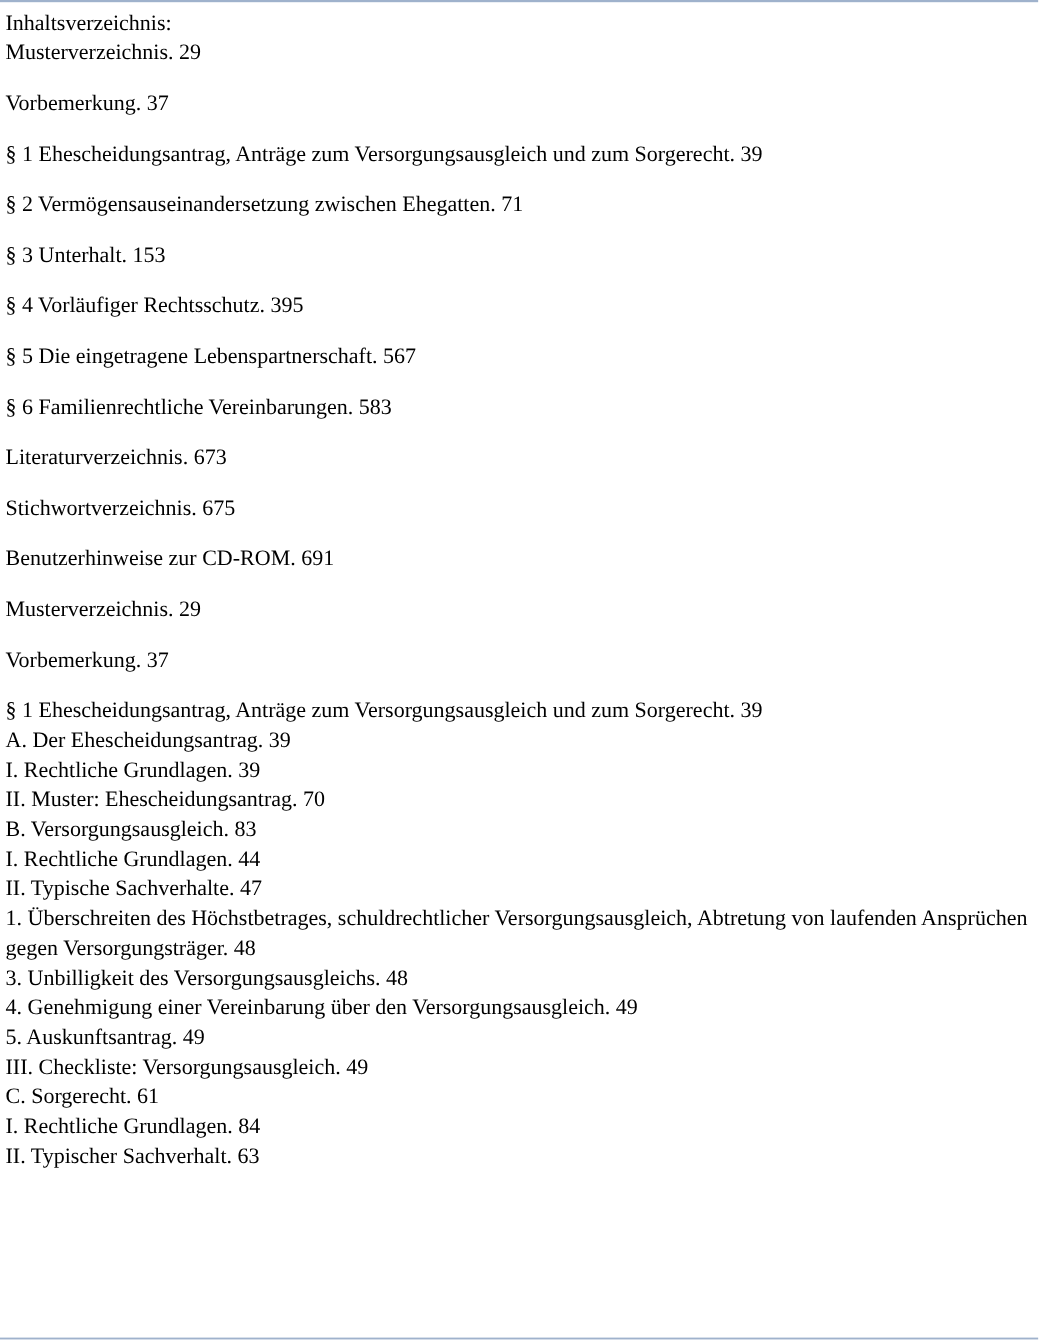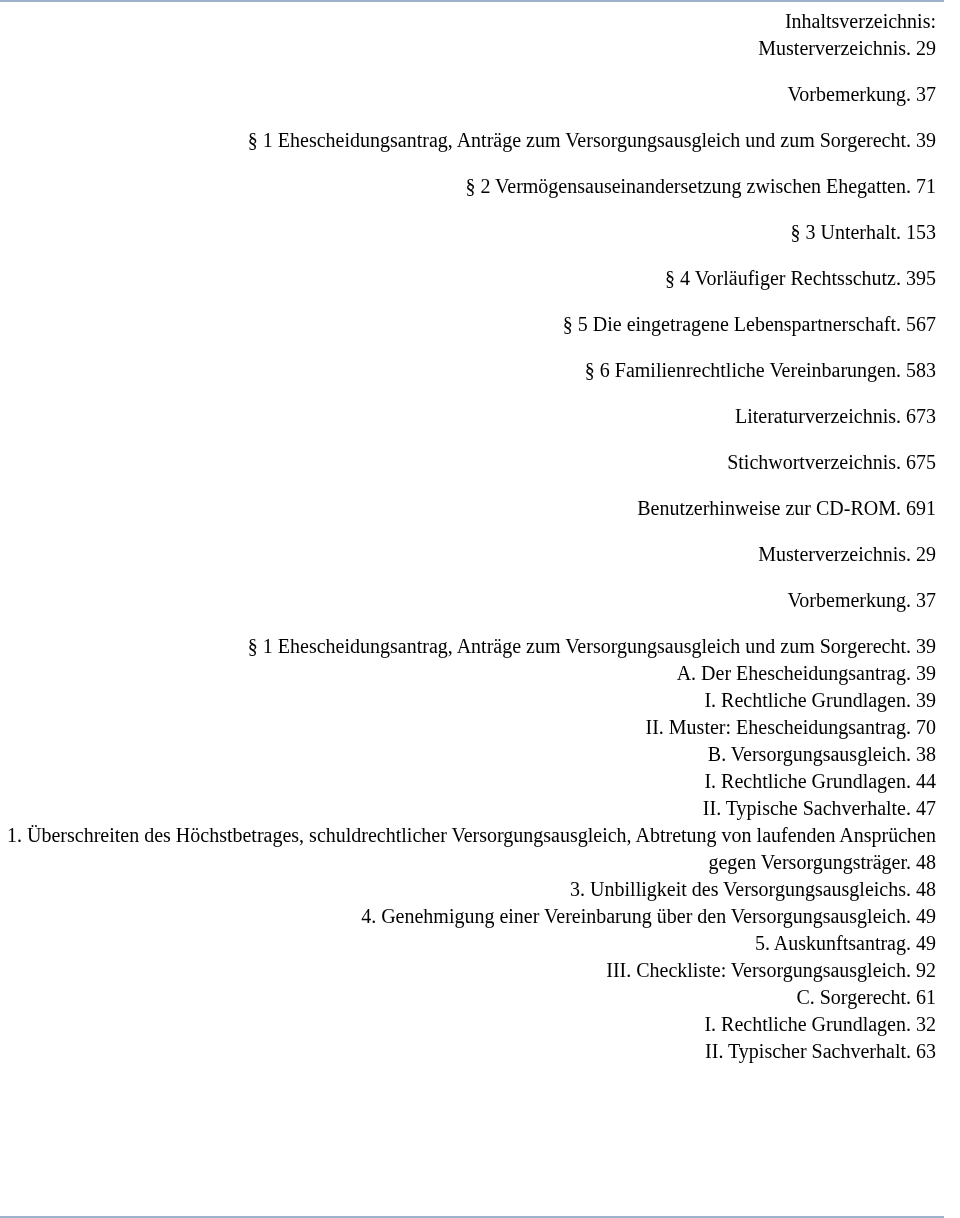--- a/index.html
+++ b/index.html
@@ -11,21 +11,20 @@
     position: relative;
     width: 944px;
     height: 1218px;
     background: #ffffff;
     color: #000000;
     font-family: "Liberation Serif", "DejaVu Serif", serif;
     font-size: 20px;
     line-height: 27px;
     box-sizing: border-box;
     overflow: hidden;
-    text-align: right;
   }
   .page-border {
     position: absolute;
     left: 0;
     width: 100%;
     height: 2px;
     background: #9fb2cc;
   }
   .page-border.top { top: 0; }
   .page-border.bottom { bottom: 0; }
@@ -91,27 +90,27 @@
         <p class="line">Musterverzeichnis. 29</p>
       </div>
       <div class="block spaced">
         <p class="line">Vorbemerkung. 37</p>
       </div>
       <div class="block tight">
         <p class="line">§ 1 Ehescheidungsantrag, Anträge zum Versorgungsausgleich und zum Sorgerecht. 39</p>
         <p class="line">A. Der Ehescheidungsantrag. 39</p>
         <p class="line">I. Rechtliche Grundlagen. 39</p>
         <p class="line">II. Muster: Ehescheidungsantrag. 70</p>
-        <p class="line">B. Versorgungsausgleich. 38</p>
+        <p class="line">B. Versorgungsausgleich. 83</p>
         <p class="line">I. Rechtliche Grundlagen. 44</p>
         <p class="line">II. Typische Sachverhalte. 47</p>
         <p class="line">1. Überschreiten des Höchstbetrages, schuldrechtlicher Versorgungsausgleich, Abtretung von laufenden Ansprüchen gegen Versorgungsträger. 48</p>
         <p class="line">3. Unbilligkeit des Versorgungsausgleichs. 48</p>
         <p class="line">4. Genehmigung einer Vereinbarung über den Versorgungsausgleich. 49</p>
         <p class="line">5. Auskunftsantrag. 49</p>
-        <p class="line">III. Checkliste: Versorgungsausgleich. 92</p>
+        <p class="line">III. Checkliste: Versorgungsausgleich. 49</p>
         <p class="line">C. Sorgerecht. 61</p>
-        <p class="line">I. Rechtliche Grundlagen. 32</p>
+        <p class="line">I. Rechtliche Grundlagen. 84</p>
         <p class="line">II. Typischer Sachverhalt. 63</p>
       </div>
     </div>
   <div class="page-border bottom"></div>
 </div>
 
 </body></html>

